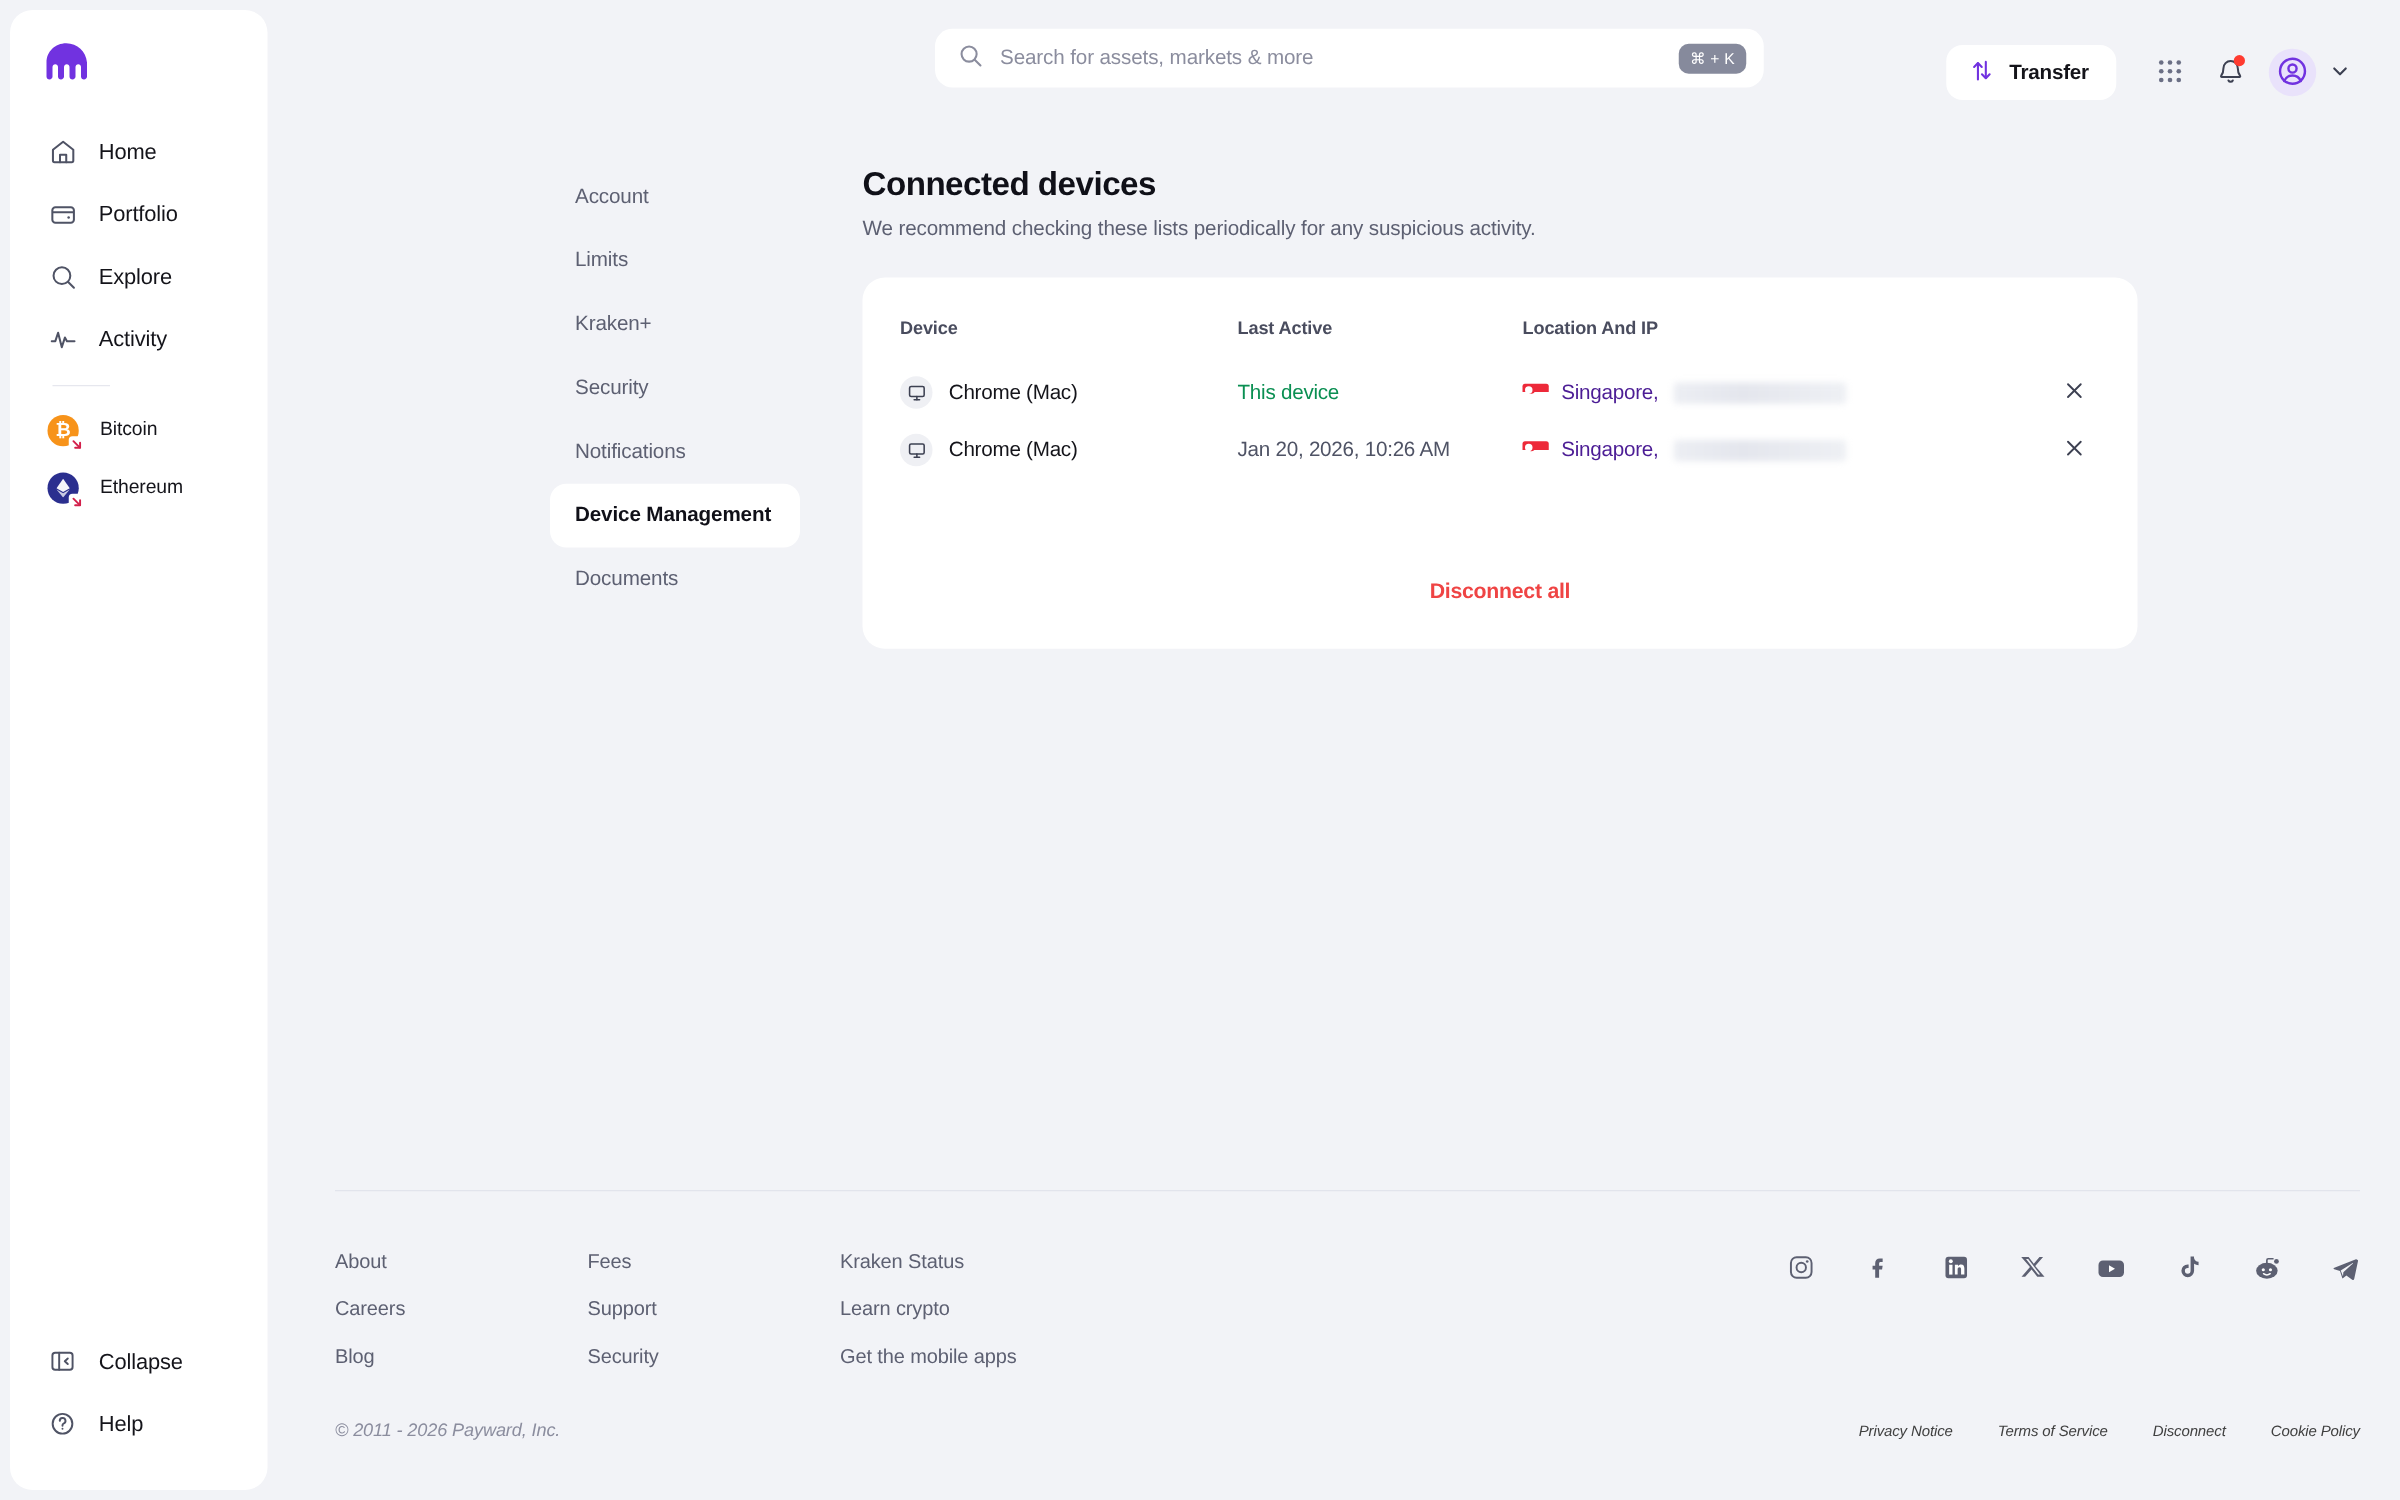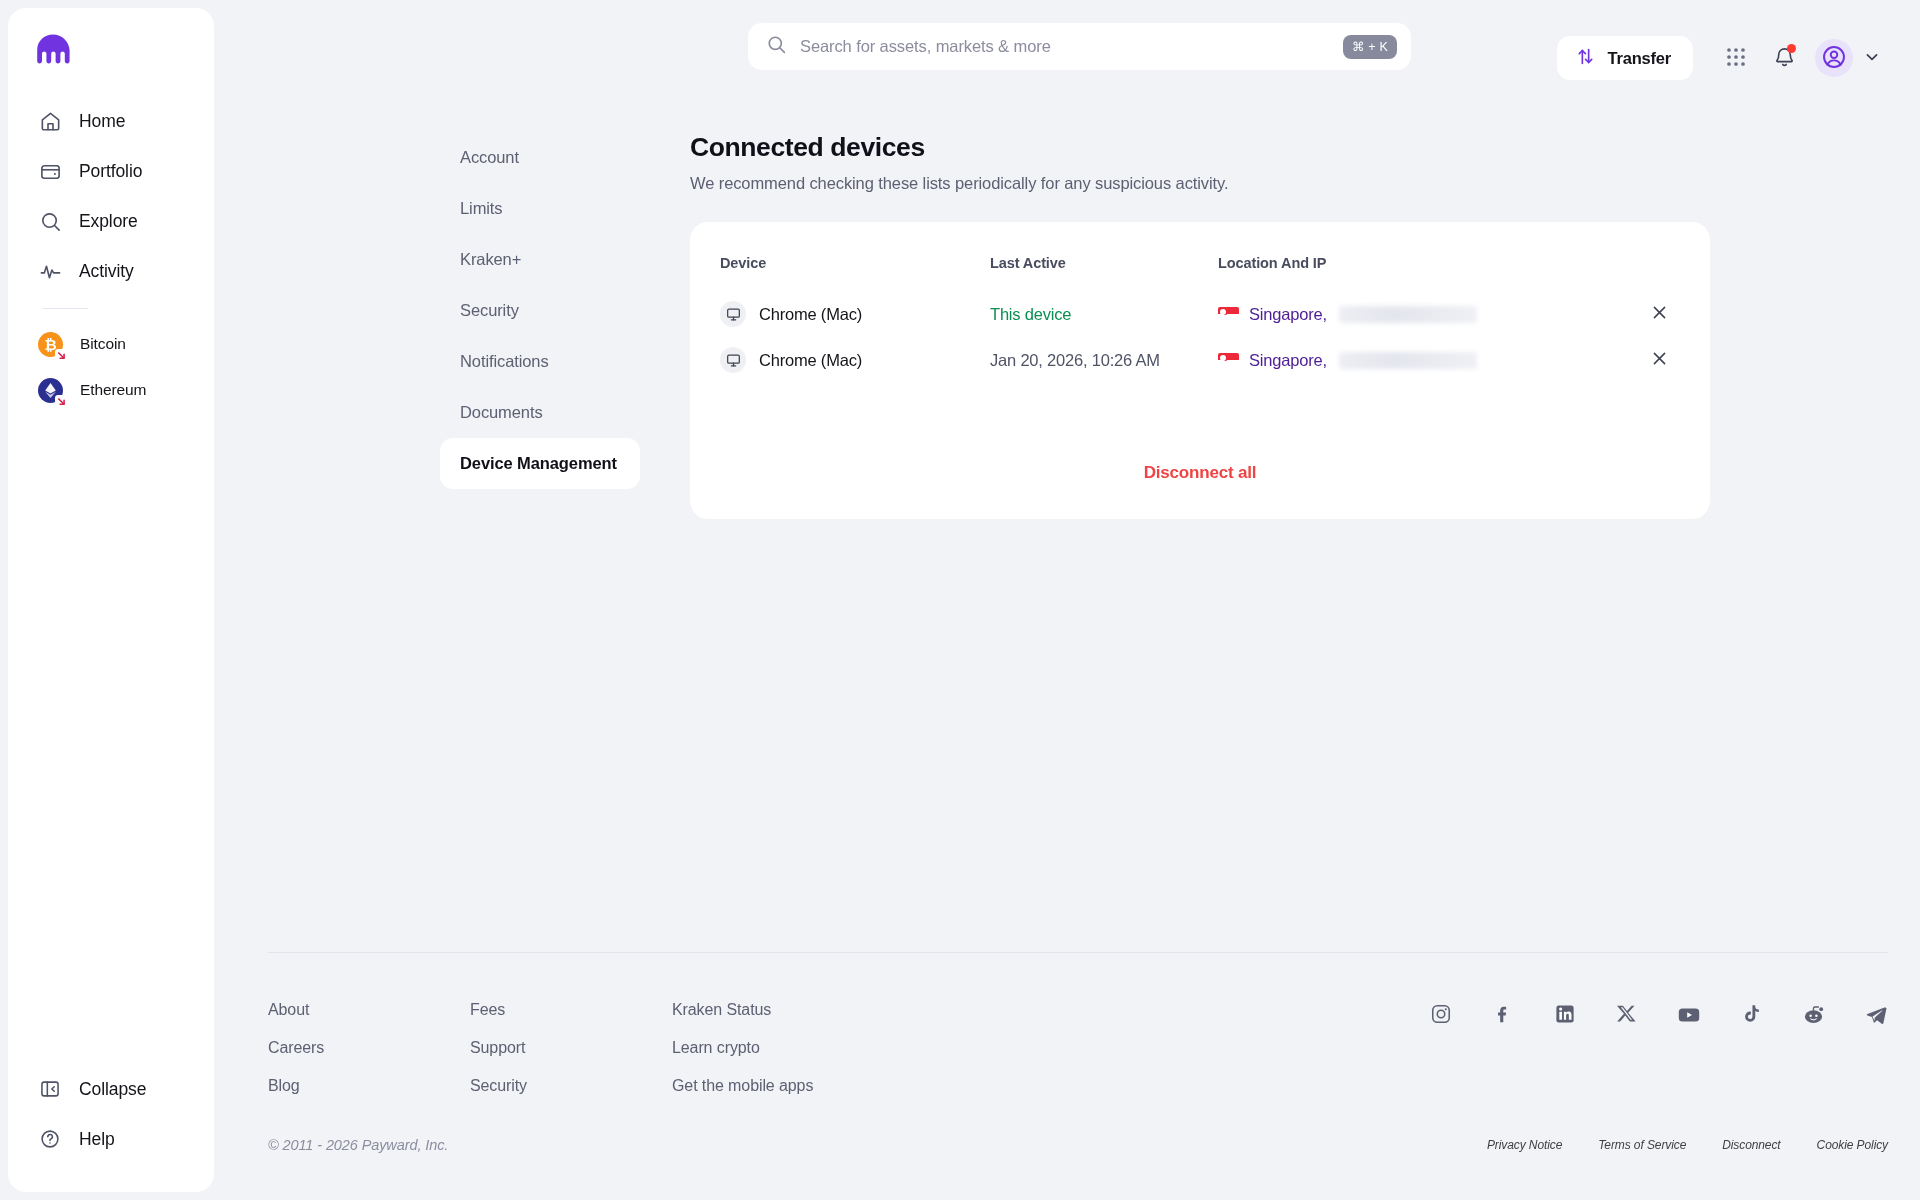--- a/index.html
+++ b/index.html
@@ -387,22 +387,22 @@
     </button>
   </div>
 </div>
 
 <nav id="settings-nav">
   <div class="snav-item">Account</div>
   <div class="snav-item">Limits</div>
   <div class="snav-item">Kraken+</div>
   <div class="snav-item">Security</div>
   <div class="snav-item">Notifications</div>
+  <div class="snav-item active">Device Management</div>
   <div class="snav-item">Documents</div>
-  <div class="snav-item active">Device Management</div>
 </nav>
 
 <main id="main">
   <h1 id="page-title">Connected devices</h1>
   <p id="page-subtitle">We recommend checking these lists periodically for any suspicious activity.</p>
 
   <section id="device-card">
     <table class="dev-table">
       <thead>
         <tr>

